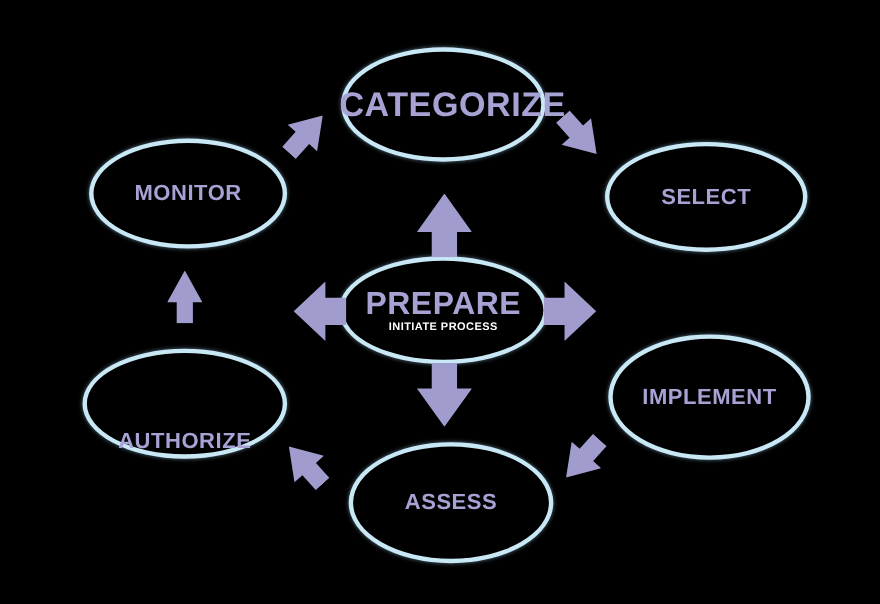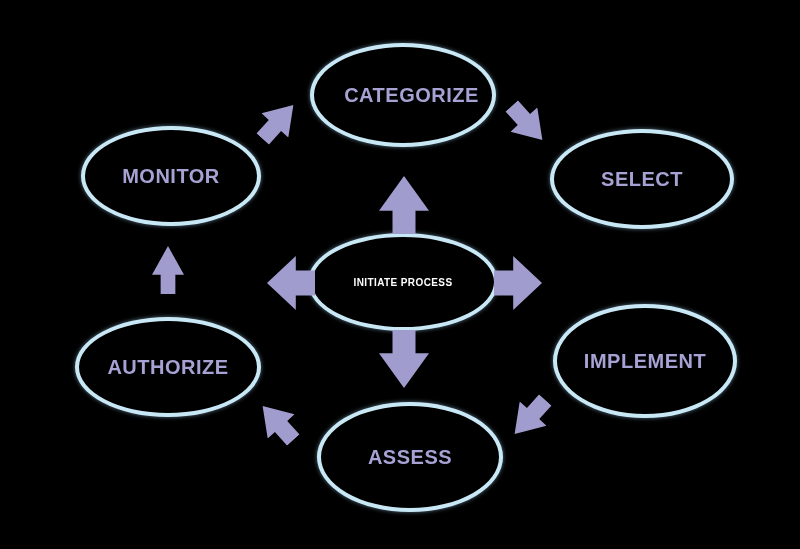--- a/index.html
+++ b/index.html
@@ -30,25 +30,25 @@
     box-shadow: 0 0 4px rgba(160,210,240,0.55);
   }
   .node-label {
     color: var(--label-text);
     font-weight: bold;
     font-size: 20px;
     letter-spacing: 0.5px;
     white-space: nowrap;
   }
   .node-categorize { left: 310px; top: 43px;  width: 186px; height: 104px; }
-  .node-categorize .node-label { font-size: 20px; margin-left: 17px; }
+  .node-categorize .node-label { font-size: 31px; margin-left: 17px; }
   .node-select     { left: 550px; top: 129px; width: 184px; height: 100px; text-align: center; }
   .node-implement  { left: 553px; top: 304px; width: 184px; height: 114px; }
   .node-assess     { left: 317px; top: 402px; width: 186px; height: 110px; }
-  .node-authorize  { left: 75px;  top: 317px; width: 186px; height: 100px; }
+  .node-authorize  { left: 75px;  top: 317px; width: 186px; height: 100px; align-items: flex-end; }
   .node-monitor    { left: 81px;  top: 126px; width: 180px; height: 100px; }
   .node-prepare    { left: 308px; top: 233px; width: 190px; height: 98px; flex-direction: column; }
   .center-label {
     color: var(--label-text);
     font-weight: bold;
     font-size: 29px;
     letter-spacing: 0.5px;
     line-height: 1.05;
   }
   .center-sublabel {
@@ -93,20 +93,21 @@
     <span class="node-label">IMPLEMENT</span>
   </div>
   <div class="node node-authorize">
     <span class="node-label">AUTHORIZE</span>
   </div>
   <div class="node node-monitor">
     <span class="node-label">MONITOR</span>
   </div>
 
   <div class="node node-prepare">
+    <span class="center-label">PREPARE</span>
     <span class="center-sublabel">INITIATE PROCESS</span>
   </div>
 
   <div class="arrow arrow-up"></div>
   <div class="arrow arrow-down"></div>
   <div class="arrow arrow-left"></div>
   <div class="arrow arrow-right"></div>
 
   <div class="arrow arrow-m2c"></div>
   <div class="arrow arrow-c2s"></div>

